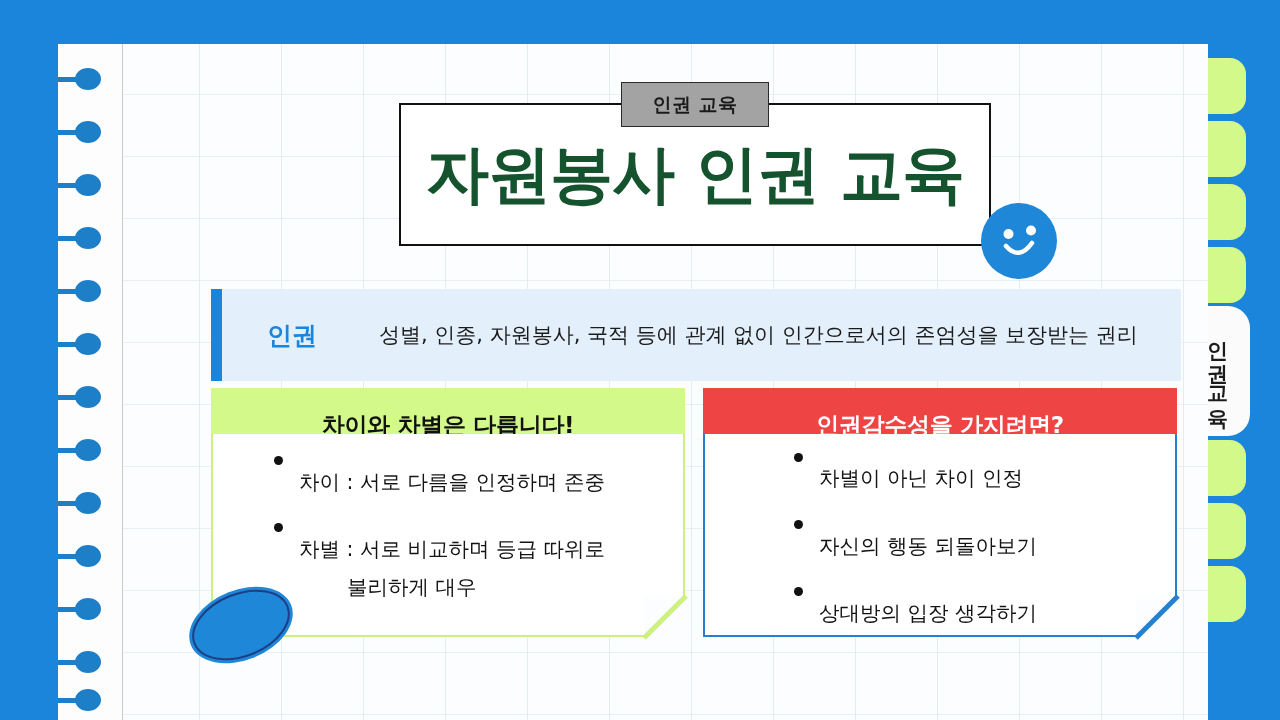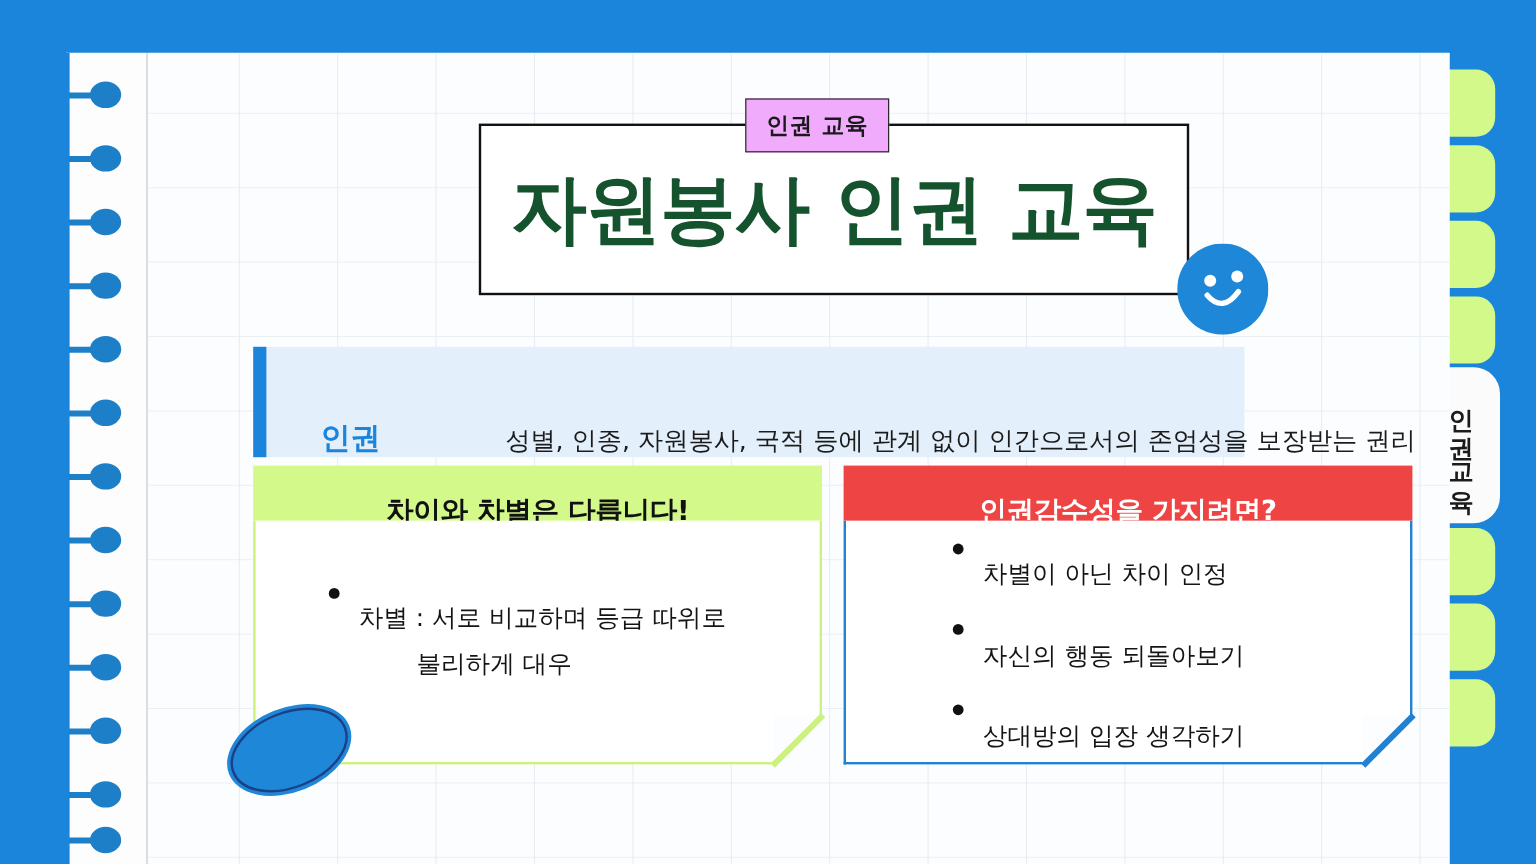--- a/index.html
+++ b/index.html
@@ -169,23 +169,23 @@
     color: #14532d;
     letter-spacing: -1px;
     line-height: 1;
     white-space: nowrap;
     font-family: "DejaVu Sans", "Liberation Sans", sans-serif;
   }
   .title-badge {
     position: absolute;
     left: 498px;
     top: 38px;
-    width: 120px;
+    width: 148px;
     height: 45px;
-    background: #f0abfc;
+    background: #a3a3a3;
     border: 1.5px solid #2a2a2a;
     display: flex;
     align-items: center;
     justify-content: center;
     z-index: 8;
   }
   .title-badge span {
     font-size: 19px;
     font-weight: 700;
     color: #1a1a1a;
@@ -200,27 +200,26 @@
     width: 76px;
     height: 76px;
     z-index: 9;
   }
 
   
   .def-bar {
     position: absolute;
     left: 88px;
     top: 245px;
-    width: 826px;
+    width: 970px;
     height: 92px;
     background: #e3f0fc;
     display: flex;
-    align-items: flex-end;
+    align-items: center;
     z-index: 8;
-    gap: 42px;
   }
   .def-accent {
     position: absolute;
     left: 0; top: 0;
     width: 11px;
     height: 100%;
     background: #1a85db;
   }
   .def-label {
     margin-left: 56px;
@@ -436,20 +435,23 @@
         <div class="def-label">인권</div>
         <div class="def-text">성별, 인종, 자원봉사, 국적 등에 관계 없이 인간으로서의 존엄성을 보장받는 권리</div>
       </div>
 
       <div class="card card-left">
         <div class="card-head">
           <div class="card-head-text">차이와 차별은 다릅니다!</div>
         </div>
         <div class="card-body">
           <ul class="bullets">
+            <li>
+              <span>차이 : 서로 다름을 인정하며 존중</span>
+            </li>
             <li>
               <span>차별 : 서로 비교하며 등급 따위로</span>
               <span class="cont">불리하게 대우</span>
             </li>
           </ul>
           <div class="fold-mask"></div>
           <svg class="fold-line" viewBox="0 0 42 42">
             <path d="M0 42 L42 0" stroke="#cdf17e" stroke-width="5" fill="none"></path>
           </svg>
         </div>

